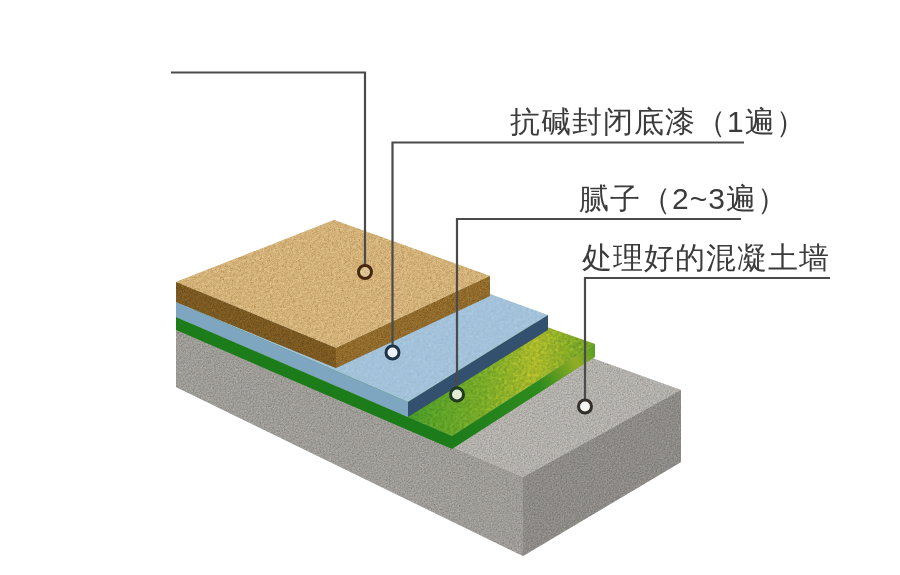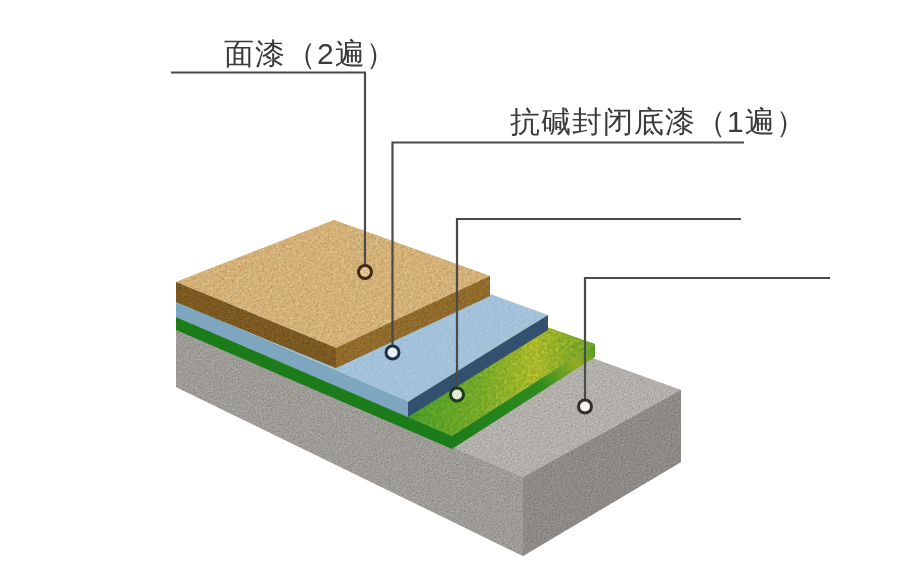--- a/index.html
+++ b/index.html
@@ -124,16 +124,17 @@
     <polyline points="830,278 585,278 585,400"></polyline>
   </g>
   <g stroke-width="3">
     <circle cx="365" cy="272" r="6.5" stroke="#46280e" fill="rgba(255,246,225,0.25)"></circle>
     <circle cx="392.5" cy="352.5" r="6.5" stroke="#1e3346" fill="rgba(255,255,255,0.8)"></circle>
     <circle cx="457" cy="394.5" r="6.5" stroke="#203a20" fill="rgba(255,255,255,0.8)"></circle>
     <circle cx="585" cy="406.5" r="6.5" stroke="#33302c" fill="rgba(255,255,255,0.85)"></circle>
   </g>
 </svg>
 
-<div class="callout cl-1">面漆（2遍）</div>
 <div class="callout cl-2">抗碱封闭底漆（1遍）</div>
+<div class="callout cl-3">腻子（2~3遍）</div>
+<div class="callout cl-4">处理好的混凝土墙</div>
 
 </div>
 
 </body></html>

